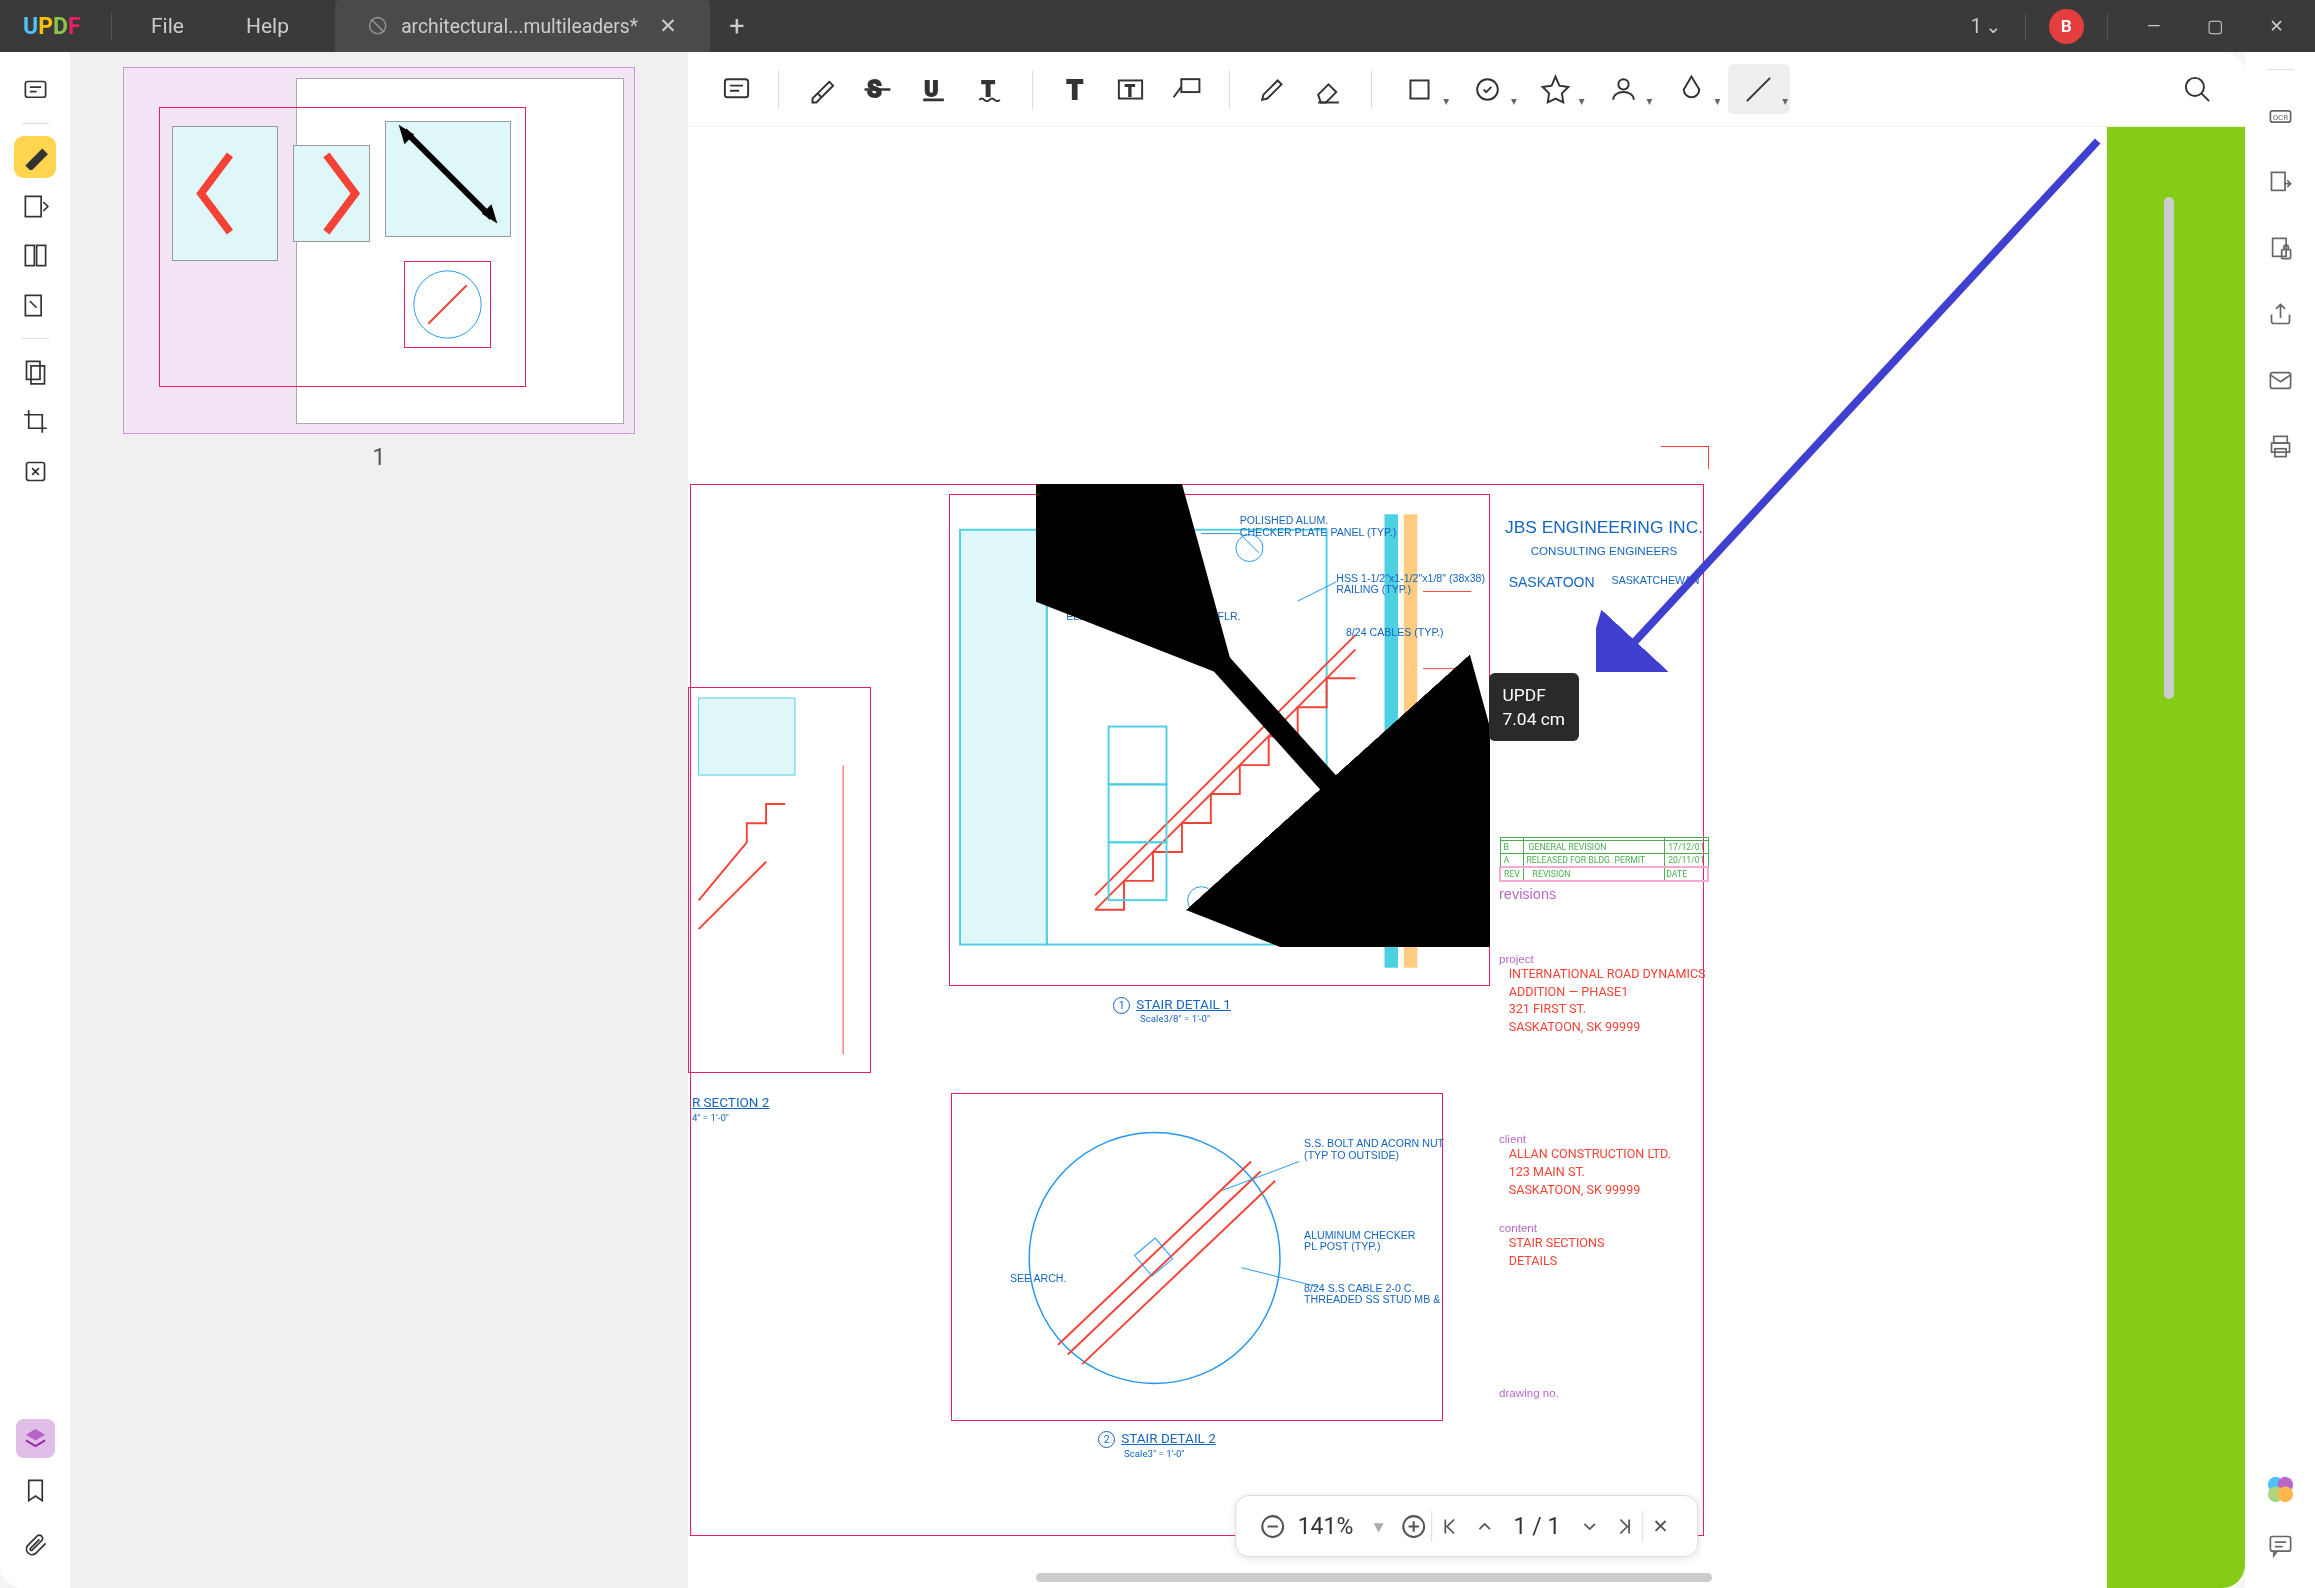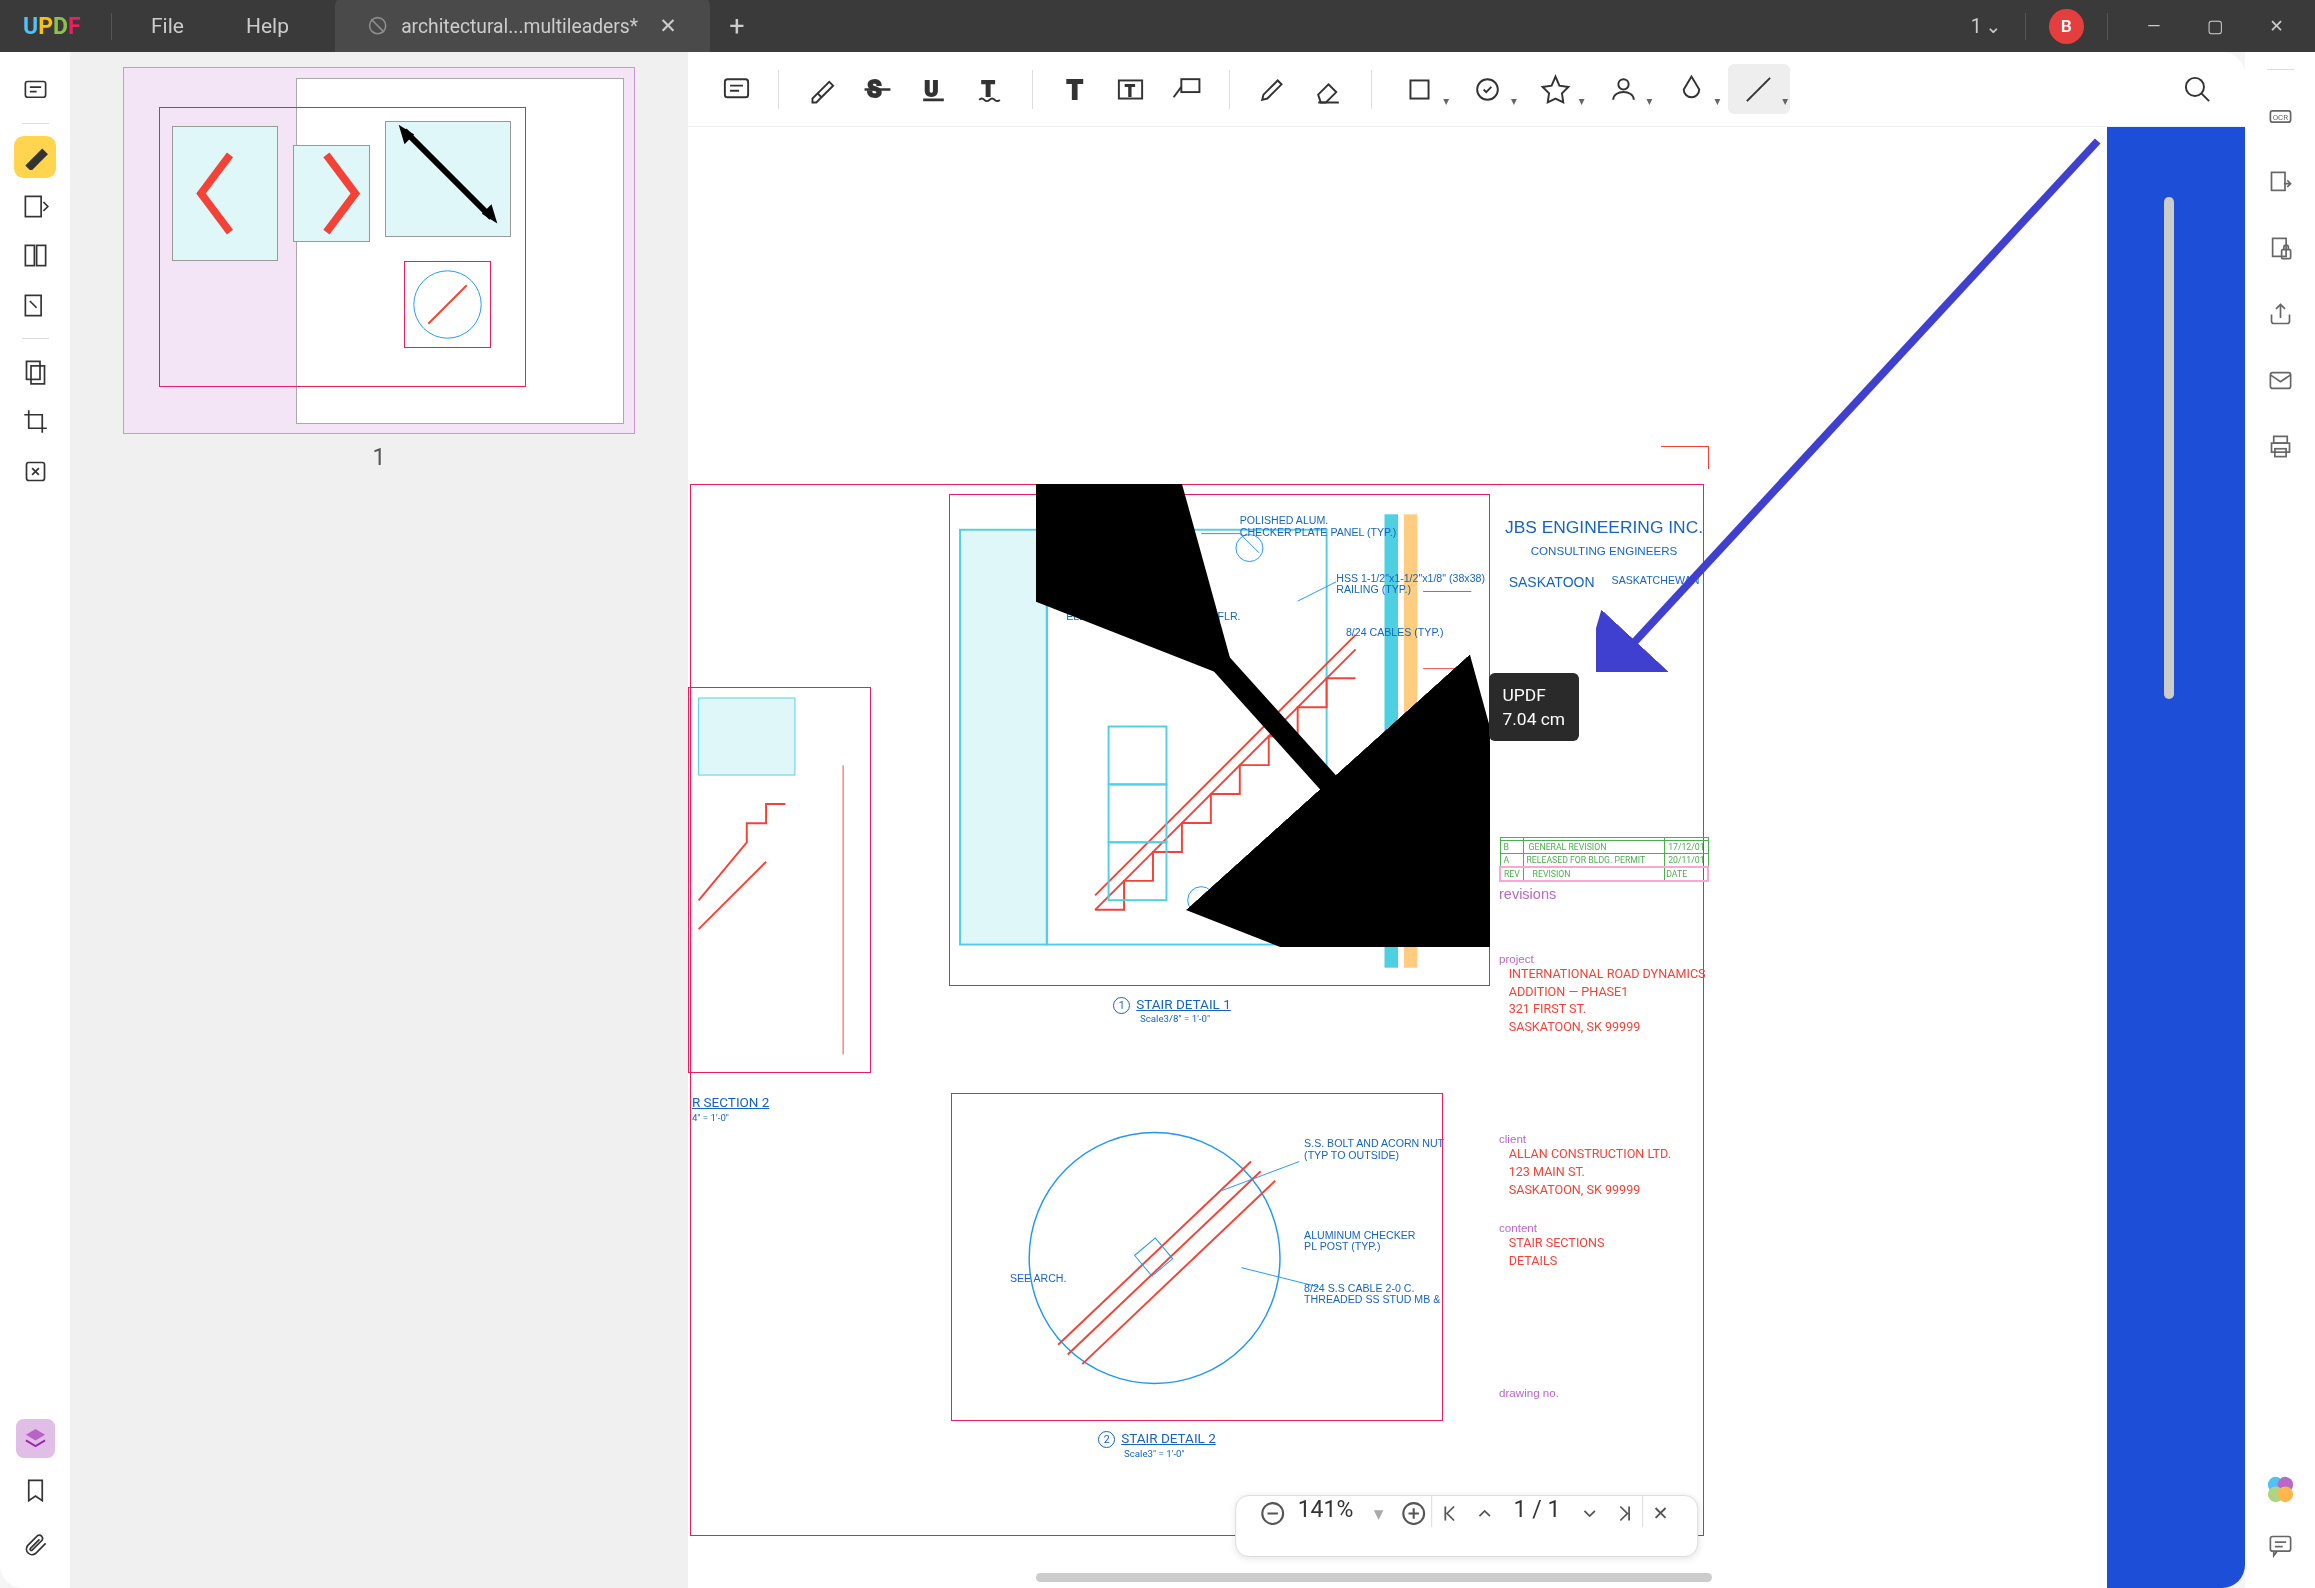--- a/index.html
+++ b/index.html
@@ -37,40 +37,40 @@
 
 .main{flex:1;background:#fff;border-radius:0 23px 23px 0;display:flex;flex-direction:column;position:relative;overflow:hidden}
 .toolbar{height:75px;display:flex;align-items:center;gap:5.8px;padding:0 23px;border-bottom:1px solid #eee}
 .tool{width:50px;height:50px;display:flex;align-items:center;justify-content:center;cursor:pointer;border-radius:5.8px}
 .tool svg{width:31px;height:31px;stroke:#333;fill:none;stroke-width:1.5}
 .tool.dd{width:62px;position:relative}
 .tool .caret{position:absolute;right:1.9px;bottom:5.8px;font-size:11.6px;color:#666}
 .tool-sep{width:1px;height:39px;background:#ddd;margin:0 11.6px}
 .tool-spacer{flex:1}
 
-.canvas{flex:1;position:relative;background:#1d4ed8;overflow:hidden}
+.canvas{flex:1;position:relative;background:#84cc16;overflow:hidden}
 .page{position:absolute;left:0;top:0;width:1419px;height:1468px;background:#fff}
 .pink-frame{position:absolute;border:1.9px solid #e91e63}
 .drawing-text{font-size:11px;fill:#1565c0;font-family:Arial}
 
 .big-arrow{position:absolute;pointer-events:none}
 .blue-pointer{position:absolute;pointer-events:none}
 .measure-tip{position:absolute;background:#2a2a2a;color:#fff;padding:9.7px 13.5px;border-radius:5.8px;font-size:17.4px;line-height:1.4}
 .tb-text{font-family:Arial;font-size:15.4px;color:#1565c0;text-align:center;margin-bottom:5.8px}
 .tb-red{font-family:Arial;font-size:12.6px;color:#f44336;line-height:1.4}
 .tb-head{font-family:Liberation Sans, sans-serif;font-size:11.6px;color:#1565c0;margin-top:3.9px}
 
 .rightbar{width:70px;background:#fff;display:flex;flex-direction:column;align-items:center;padding-top:17.4px;gap:27px}
 .rb-icon{width:39px;height:39px;display:flex;align-items:center;justify-content:center;cursor:pointer}
 .rb-icon svg{width:27px;height:27px;stroke:#666;fill:none;stroke-width:1.5}
 .rb-divider{width:27px;height:1px;background:#ddd}
 .rb-bottom{margin-top:auto;padding-bottom:23px;display:flex;flex-direction:column;gap:19.3px;align-items:center}
 .rb-flower{width:35px;height:35px}
 
-.pagebar{position:absolute;bottom:31px;left:50%;transform:translateX(-50%);background:#fff;border:1px solid #ddd;border-radius:13.5px;height:62px;display:flex;align-items:flex-start;padding:0 19.3px;gap:0;box-shadow:0 1.9px 7.7px rgba(0,0,0,.1)}
+.pagebar{position:absolute;bottom:31px;left:50%;transform:translateX(-50%);background:#fff;border:1px solid #ddd;border-radius:13.5px;height:62px;display:flex;align-items:center;padding:0 19.3px;gap:0;box-shadow:0 1.9px 7.7px rgba(0,0,0,.1)}
 .pb-btn{width:35px;height:35px;display:flex;align-items:center;justify-content:center;cursor:pointer;font-size:19.3px;color:#555}
 .pb-zoom{font-size:23px;color:#333;padding:0 7.7px}
 .pb-sep{width:1px;height:31px;background:#ddd}
 .pb-page{font-size:23px;color:#333;padding:0 11.6px}
 
 .hscroll{position:absolute;bottom:5.8px;left:348px;width:676px;height:9.7px;background:#ccc;border-radius:4.8px}
 .vscroll{position:absolute;right:71px;top:145px;width:9.7px;height:502px;background:#ccc;border-radius:4.8px}
 </style>
 </head>
 <body>

